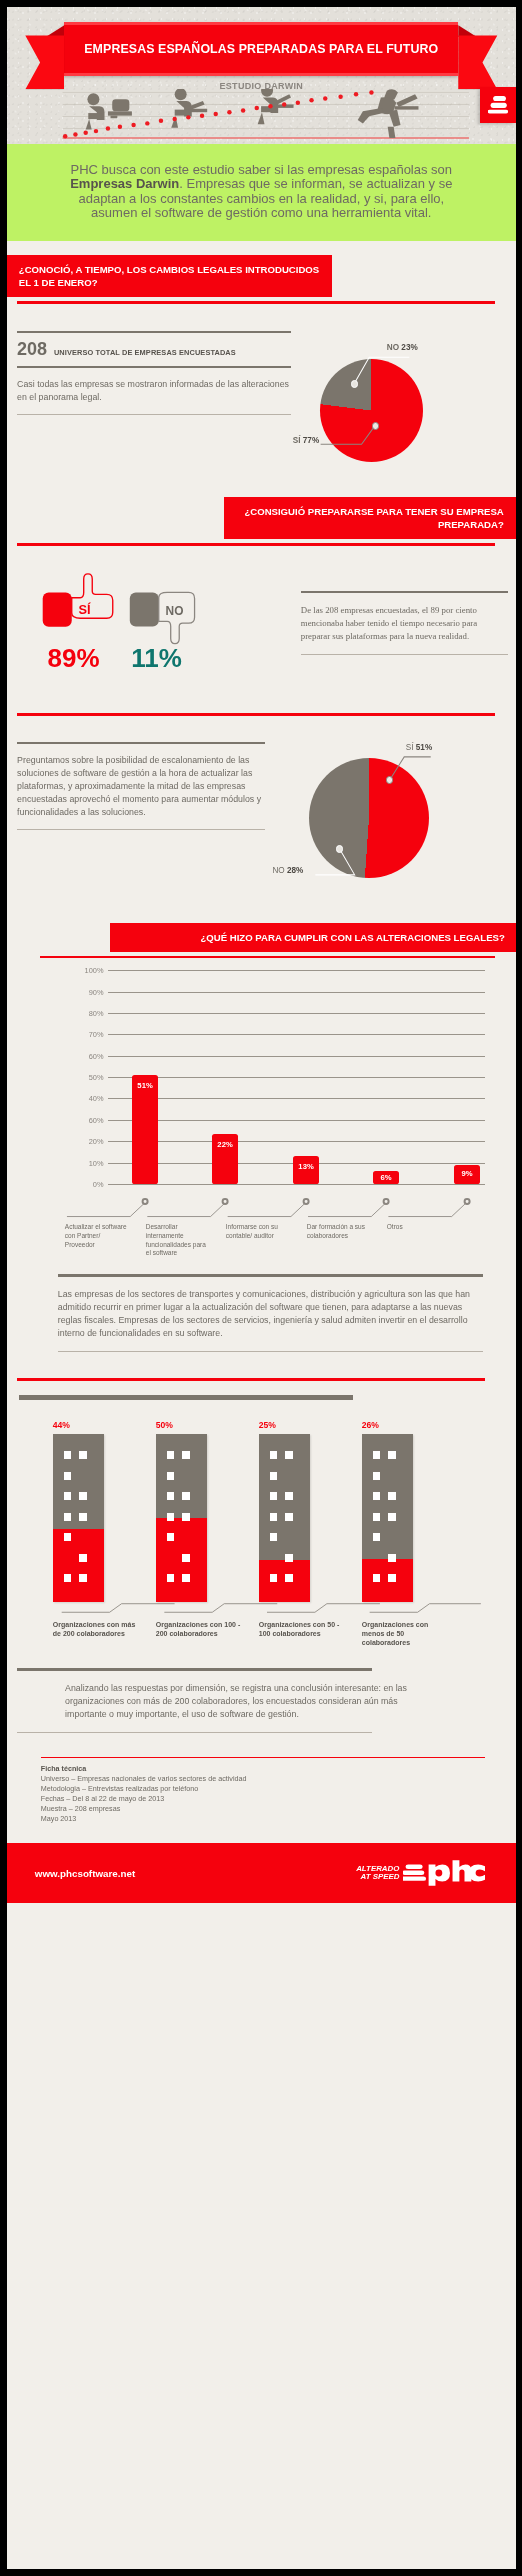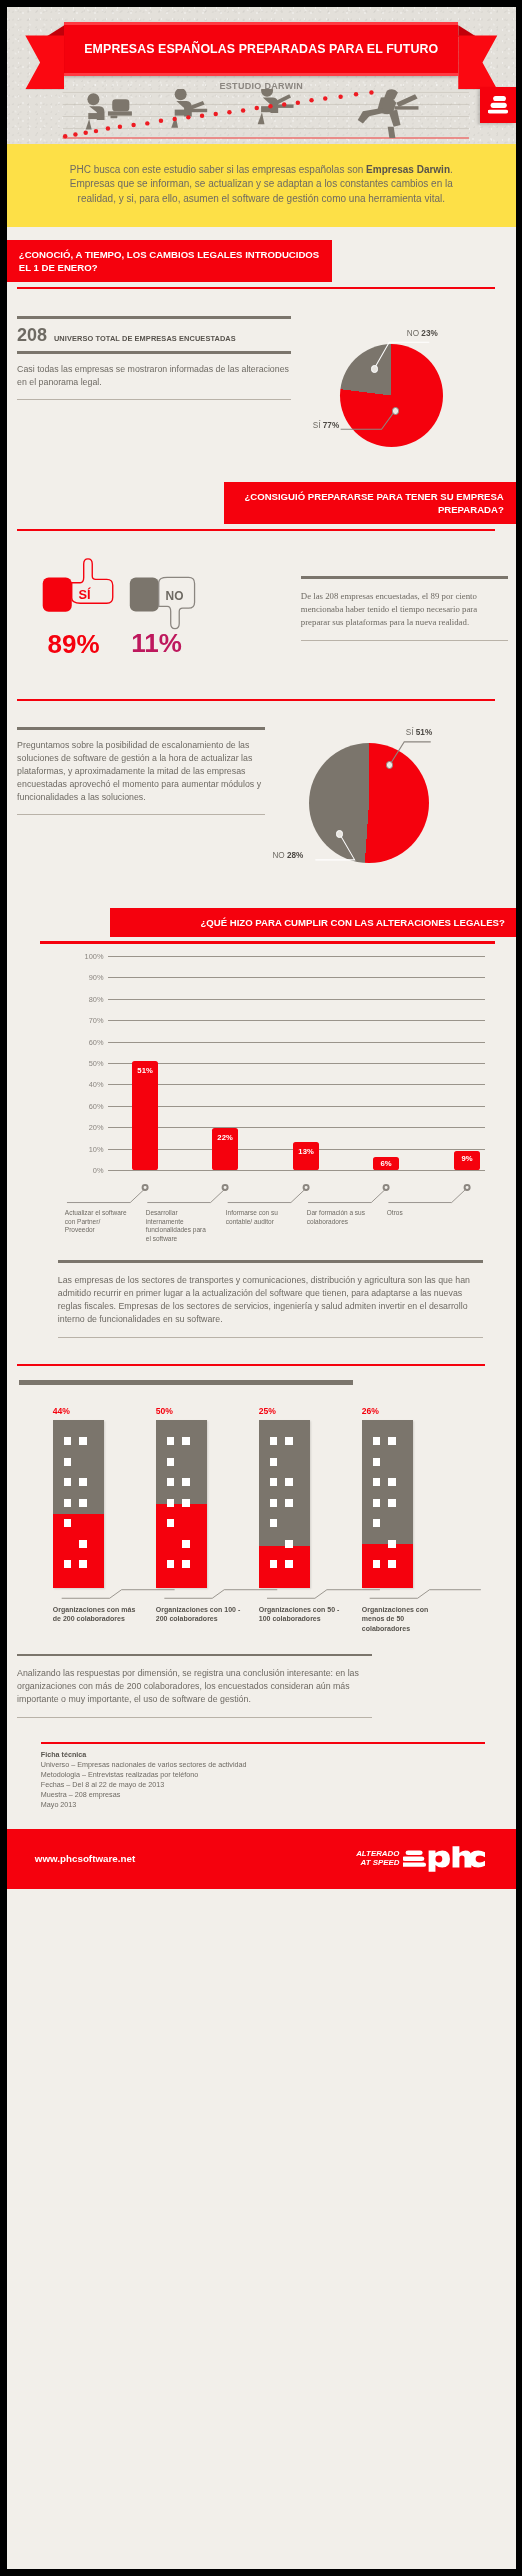--- a/index.html
+++ b/index.html
@@ -78,23 +78,23 @@
   .hero-graphic{ position:absolute; left:0; top:82px; width:100%; height:55px; }
   .hero-badge{
     position:absolute; right:0; top:80px; width:36px; height:36px;
     background:#f5010d; z-index:8;
     display:flex; align-items:center; justify-content:center;
     box-shadow:-1.7px 1.7px 3.4px rgba(0,0,0,.2);
   }
 
   
   .intro{
-    background:#fde047; padding:19px 53px 20.5px;
+    background:#bef264; padding:19px 53px 20.5px;
     text-align:center; color:#6e6a63;
-    font-size:10px; line-height:14.5px;
+    font-size:13px; line-height:14.5px;
   }
   .intro b{ color:#57534d; }
 
   
   .sec{ position:relative; padding:0 0 0 0; }
   .qbar{
     background:#f5010d; color:#fff; font-weight:bold;
     font-size:9.6px; line-height:13.3px; padding:7.7px 12px;
   }
   .qbar.right{ text-align:right; }
@@ -115,21 +115,21 @@
   }
   .dot.grey{ border-color:#8b8680; background:#ece9e4; }
   .pie-lbl{ position:absolute; font-size:8.2px; color:#6e6a63; white-space:nowrap; }
   .pie-lbl b{ color:#4d4944; }
 
   
   .thumbs{ display:flex; align-items:flex-start; }
   .thumb-blk{ position:relative; width:82px; }
   .pct-big{ font-size:26px; font-weight:bold; line-height:1; }
   .pct-red{ color:#f5010d; }
-  .pct-grey{ color:#be185d; }
+  .pct-grey{ color:#0f766e; }
 
   
   .chart{ position:relative; margin:0 12px; }
   .ytick{ position:absolute; right:100%; margin-right:4.3px; font-size:7.4px;
           color:#8b8680; transform:translateY(-50%); white-space:nowrap;}
   .gline{ position:absolute; left:0; right:0; height:0.9px; background:#9a948b; }
   .bar{ position:absolute; background:#f5010d; border-radius:2.6px; }
   .barval{
     position:absolute; color:#fff; font-weight:bold; font-size:7.7px;
     left:50%; transform:translateX(-50%);
@@ -277,21 +277,21 @@
         <div class="rule-thick"></div>
         <div class="stat-row">
           <span class="stat-num">208</span>
           <span class="stat-label">UNIVERSO TOTAL DE EMPRESAS ENCUESTADAS</span>
         </div>
         <div class="rule-thick"></div>
         <div class="body-txt" style="padding:9.4px 0 10.3px;">Casi todas las empresas se mostraron informadas de las alteraciones en el panorama legal.</div>
         <div class="rule-thin"></div>
       </div>
 
-      <div style="position:absolute; left:318px; top:31px; width:137px; height:145px;">
+      <div style="position:absolute; left:298px; top:31px; width:137px; height:145px;font-weight:bold;">
         <div class="pie" style="width:103px;height:103px;left:15.4px;top:24px;position:absolute;
                     background:conic-gradient(#f5010d 0deg 277deg, #7b756c 277deg 360deg);"></div>
         <svg style="position:absolute; left:0; top:0; width:137px; height:145px; overflow:visible;" viewBox="0 0 160 170" width="137" height="145">
           <polyline points="58,56 75,26 122,26" fill="none" stroke="#ffffff" stroke-width="1.2"></polyline>
           <polyline points="82,106 66,128 18,128" fill="none" stroke="#8b8680" stroke-width="1.2"></polyline>
         </svg>
         <span class="dot" style="left:46px; top:45px;"></span>
         <span class="dot grey" style="left:67px; top:87px;"></span>
         <span class="pie-lbl" style="left:82px; top:8.6px;">
           <span>NO </span><b>23%</b>
@@ -398,21 +398,21 @@
         <div class="ytick" style="top:171px;">20%</div>
         <div class="gline" style="top:193px;"></div>
         <div class="ytick" style="top:193px;">10%</div>
         <div class="gline" style="top:214px;"></div>
         <div class="ytick" style="top:214px;">0%</div>
       </div>
 
       <div class="bar" style="left:24px;  width:26.5px; bottom:0px; height:109px;">
         <span class="barval" style="top:5.1px;">51%</span>
       </div>
-      <div class="bar" style="left:104px; width:26.5px; bottom:0px; height:42px;">
+      <div class="bar" style="left:104px; width:26.5px; bottom:0px; height:50px;">
         <span class="barval" style="top:5.1px;">22%</span>
       </div>
       <div class="bar" style="left:185px; width:26.5px; bottom:0px; height:28px;">
         <span class="barval" style="top:5.1px;">13%</span>
       </div>
       <div class="bar" style="left:265px; width:26.5px; bottom:0px; height:13px;">
         <span class="barval" style="top:1.7px;">6%</span>
       </div>
       <div class="bar" style="left:346px; width:26.5px; bottom:0px; height:19px;">
         <span class="barval" style="top:3.4px;">9%</span>
@@ -557,21 +557,21 @@
       <div class="bcol">
         <div class="bcap" style="width:86px;">Organizaciones con 50 - 100 colaboradores</div>
       </div>
       <div class="bcol">
         <div class="bcap" style="width:86px;">Organizaciones con menos de 50 colaboradores</div>
       </div>
     </div>
 
     <div style="margin:20.5px 31px 0 10.3px;">
       <div class="rule-thick" style="width:355px;"></div>
-      <div class="body-txt" style="padding:11px 0 11px; width:355px;">Analizando las respuestas por dimensión, se registra una conclusión interesante: en las organizaciones con más de 200 colaboradores, los encuestados consideran aún más importante o muy importante, el uso de software de gestión.</div>
+      <div class="body-txt" style="padding:11px 0 11px; width:355px;margin-left:48px;">Analizando las respuestas por dimensión, se registra una conclusión interesante: en las organizaciones con más de 200 colaboradores, los encuestados consideran aún más importante o muy importante, el uso de software de gestión.</div>
       <div class="rule-thin" style="width:355px;"></div>
     </div>
   </div>
 
   <div style="margin:24px 31px 0 34px;">
     <div style="height:1.7px; background:#f5010d;"></div>
     <div class="ficha" style="padding-top:6px;">
       <b>Ficha técnica</b>
       <div>Universo – Empresas nacionales de varios sectores de actividad</div>
       <div>Metodologia – Entrevistas realizadas por teléfono</div>

